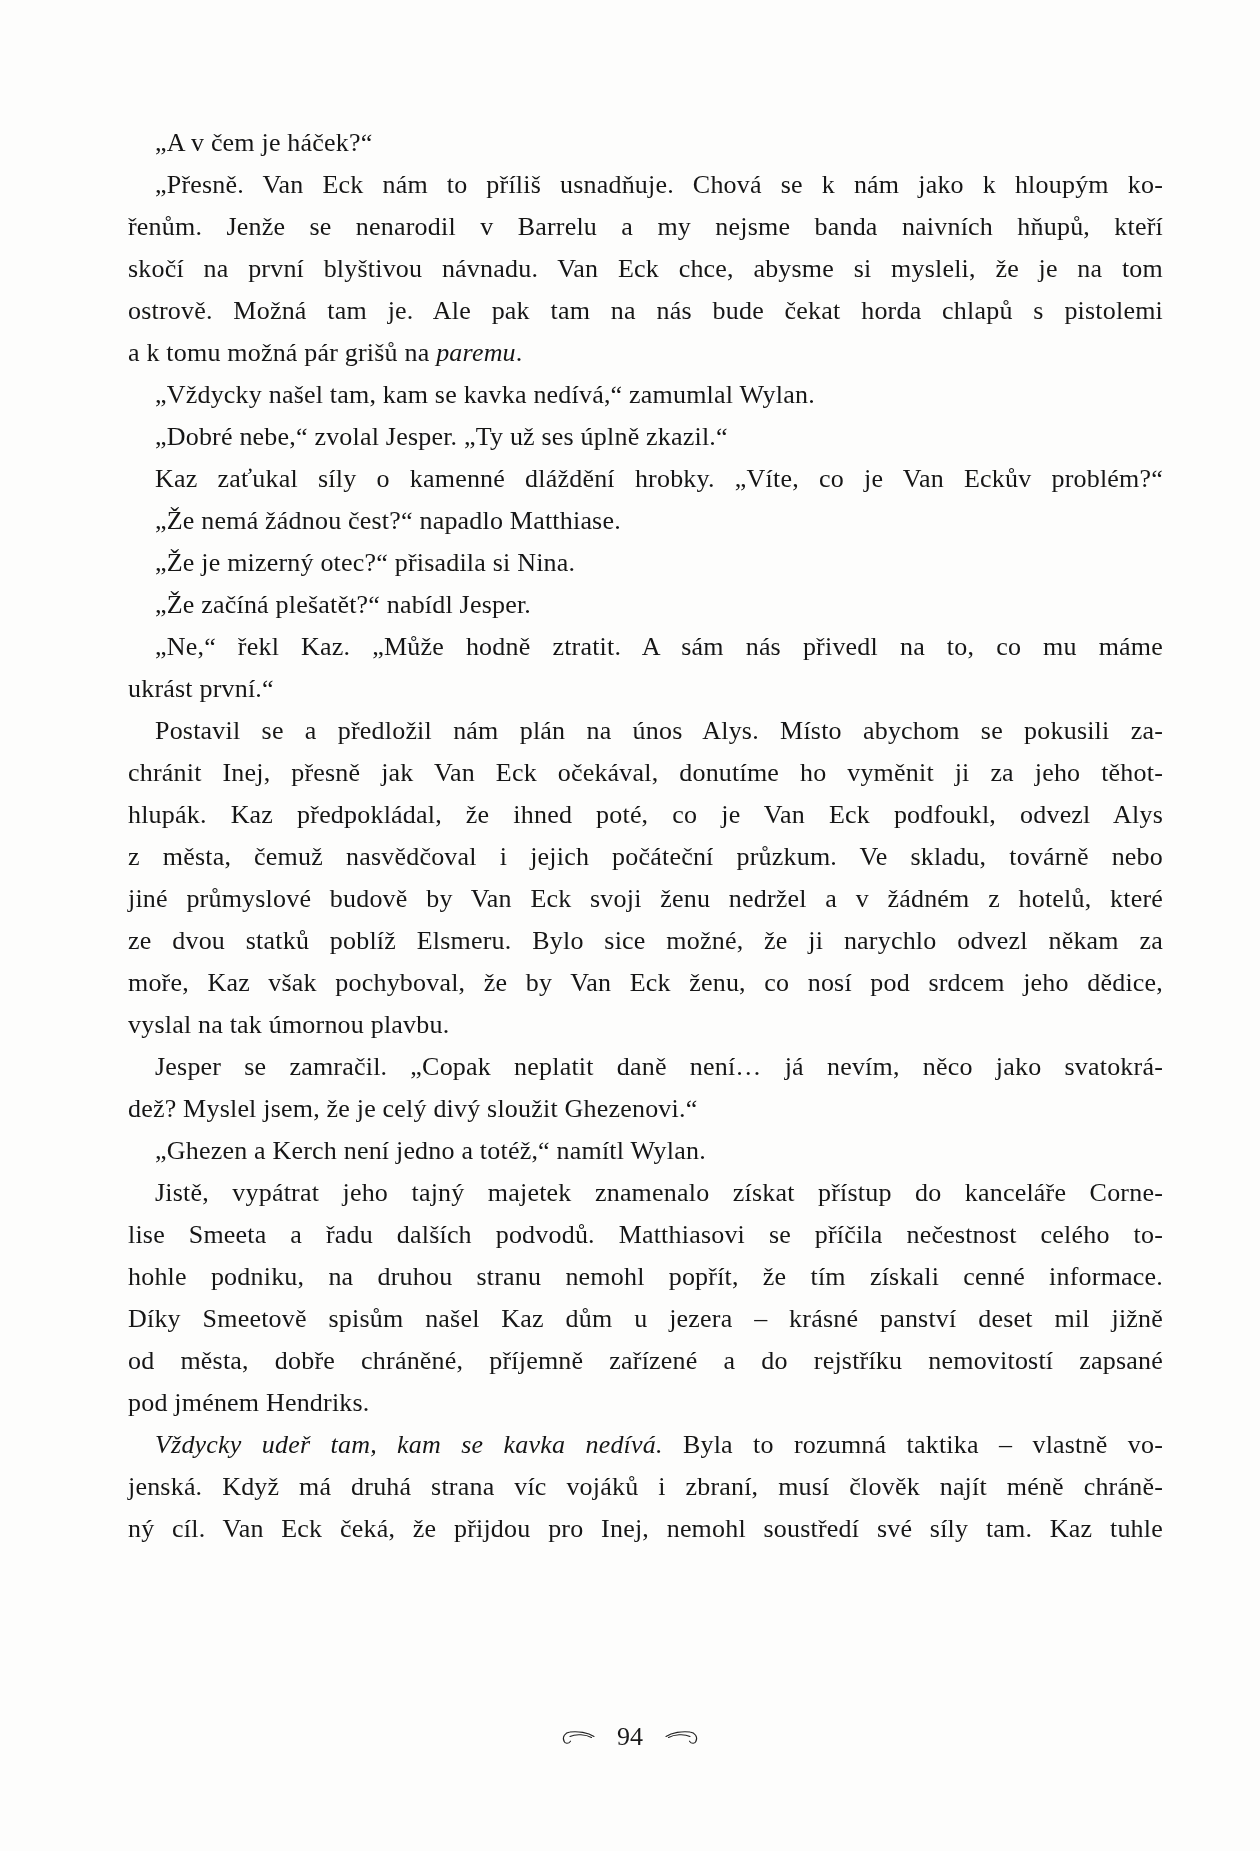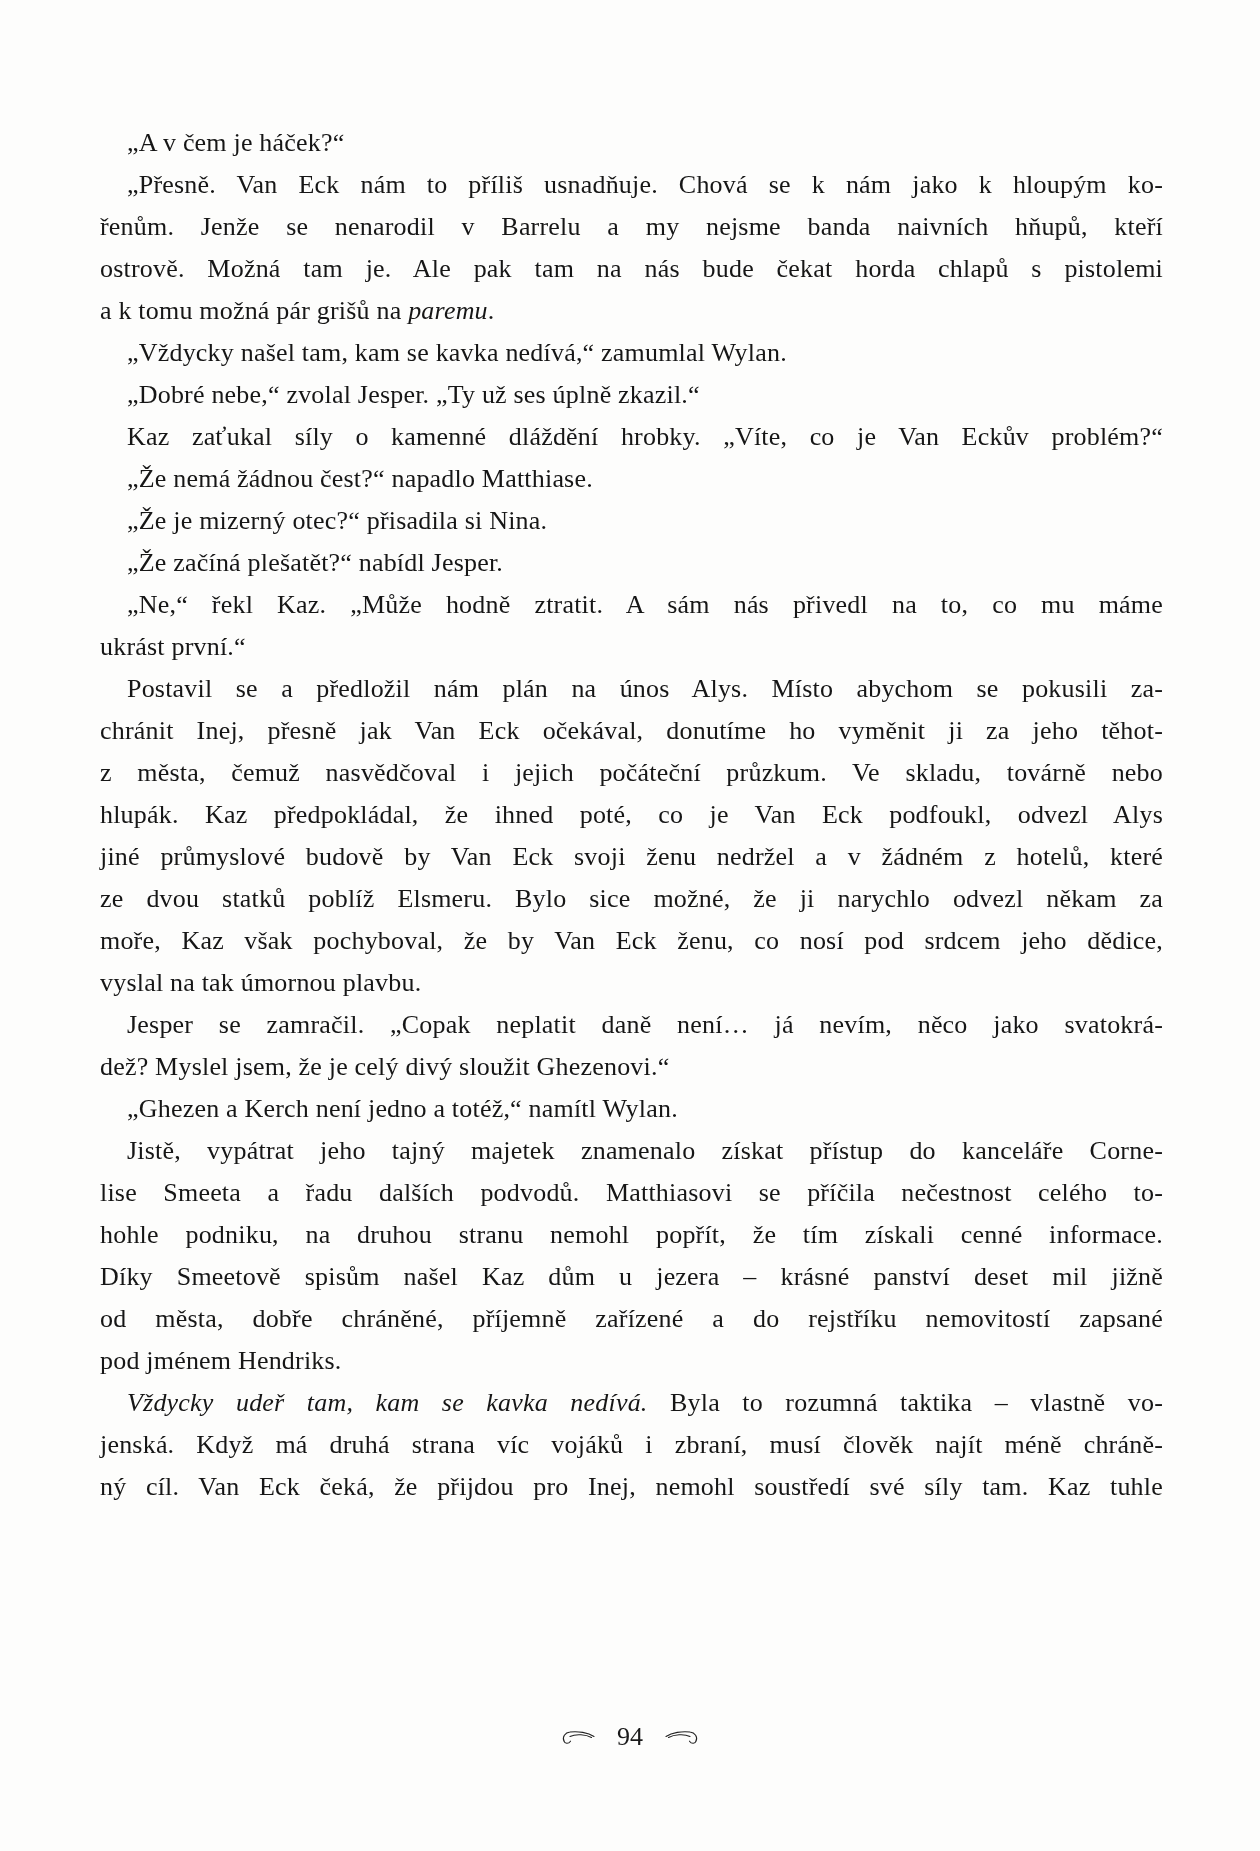--- a/index.html
+++ b/index.html
@@ -18,20 +18,21 @@
     left: 100px;
     top: 122px;
     width: 1063px;
   }
   .line {
     font-size: 26px;
     line-height: 42px;
     white-space: normal;
     text-align: left;
     letter-spacing: 0.2px;
+    margin-left: 28px;
   }
   .line.fill {
     text-align: justify;
     text-align-last: justify;
   }
   .line.indent { text-indent: 27px; }
   .line i { font-style: italic; }
   .footer {
     position: absolute;
     left: 0;
@@ -51,34 +52,35 @@
   .orn.flip { transform: scaleX(-1); }
 </style>
 </head>
 <body>
 
 <div class="page">
   <div class="text-block" id="text-block">
       <div class="line indent"><span>„A v čem je háček?“</span></div>
       <div class="line indent fill"><span>„Přesně. Van Eck nám to příliš usnadňuje. Chová se k nám jako k hloupým ko-</span></div>
       <div class="line fill"><span>řenům. Jenže se nenarodil v Barrelu a my nejsme banda naivních hňupů, kteří</span></div>
+      <div class="line fill"><span>skočí na první blyštivou návnadu. Van Eck chce, abysme si mysleli, že je na tom</span></div>
       <div class="line fill"><span>ostrově. Možná tam je. Ale pak tam na nás bude čekat horda chlapů s pistolemi</span></div>
       <div class="line"><span>a k tomu možná pár grišů na </span><i>paremu</i><span>.</span></div>
       <div class="line indent"><span>„Vždycky našel tam, kam se kavka nedívá,“ zamumlal Wylan.</span></div>
       <div class="line indent"><span>„Dobré nebe,“ zvolal Jesper. „Ty už ses úplně zkazil.“</span></div>
       <div class="line indent fill"><span>Kaz zaťukal síly o kamenné dláždění hrobky. „Víte, co je Van Eckův problém?“</span></div>
       <div class="line indent"><span>„Že nemá žádnou čest?“ napadlo Matthiase.</span></div>
       <div class="line indent"><span>„Že je mizerný otec?“ přisadila si Nina.</span></div>
       <div class="line indent"><span>„Že začíná plešatět?“ nabídl Jesper.</span></div>
       <div class="line indent fill"><span>„Ne,“ řekl Kaz. „Může hodně ztratit. A sám nás přivedl na to, co mu máme</span></div>
       <div class="line"><span>ukrást první.“</span></div>
       <div class="line indent fill"><span>Postavil se a předložil nám plán na únos Alys. Místo abychom se pokusili za-</span></div>
       <div class="line fill"><span>chránit Inej, přesně jak Van Eck očekával, donutíme ho vyměnit ji za jeho těhot-</span></div>
+      <div class="line fill"><span>hlupák. Kaz předpokládal, že ihned poté, co je Van Eck podfoukl, odvezl Alys</span></div>
       <div class="line fill"><span>z města, čemuž nasvědčoval i jejich počáteční průzkum. Ve skladu, továrně nebo</span></div>
-      <div class="line fill"><span>hlupák. Kaz předpokládal, že ihned poté, co je Van Eck podfoukl, odvezl Alys</span></div>
       <div class="line fill"><span>jiné průmyslové budově by Van Eck svoji ženu nedržel a v žádném z hotelů, které</span></div>
       <div class="line fill"><span>ze dvou statků poblíž Elsmeru. Bylo sice možné, že ji narychlo odvezl někam za</span></div>
       <div class="line fill"><span>moře, Kaz však pochyboval, že by Van Eck ženu, co nosí pod srdcem jeho dědice,</span></div>
       <div class="line"><span>vyslal na tak úmornou plavbu.</span></div>
       <div class="line indent fill"><span>Jesper se zamračil. „Copak neplatit daně není… já nevím, něco jako svatokrá-</span></div>
       <div class="line"><span>dež? Myslel jsem, že je celý divý sloužit Ghezenovi.“</span></div>
       <div class="line indent"><span>„Ghezen a Kerch není jedno a totéž,“ namítl Wylan.</span></div>
       <div class="line indent fill"><span>Jistě, vypátrat jeho tajný majetek znamenalo získat přístup do kanceláře Corne-</span></div>
       <div class="line fill"><span>lise Smeeta a řadu dalších podvodů. Matthiasovi se příčila nečestnost celého to-</span></div>
       <div class="line fill"><span>hohle podniku, na druhou stranu nemohl popřít, že tím získali cenné informace.</span></div>

